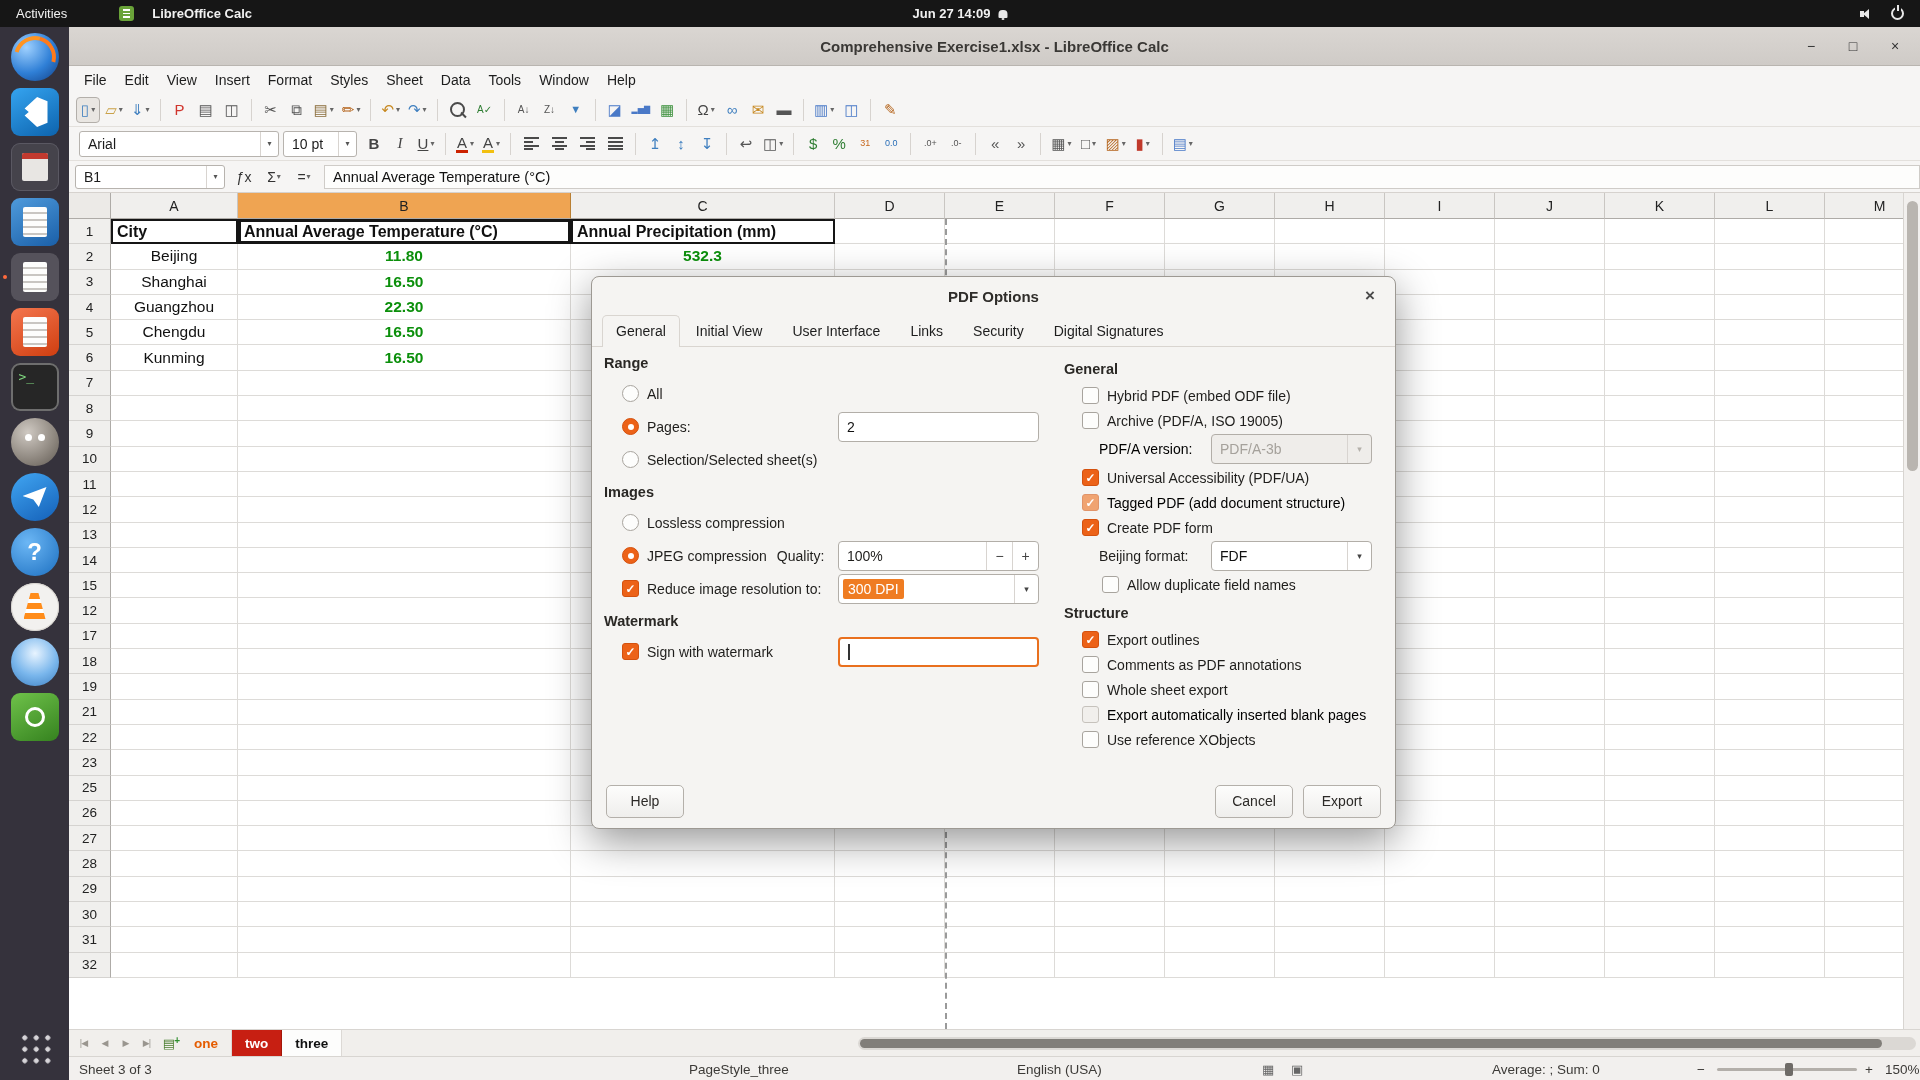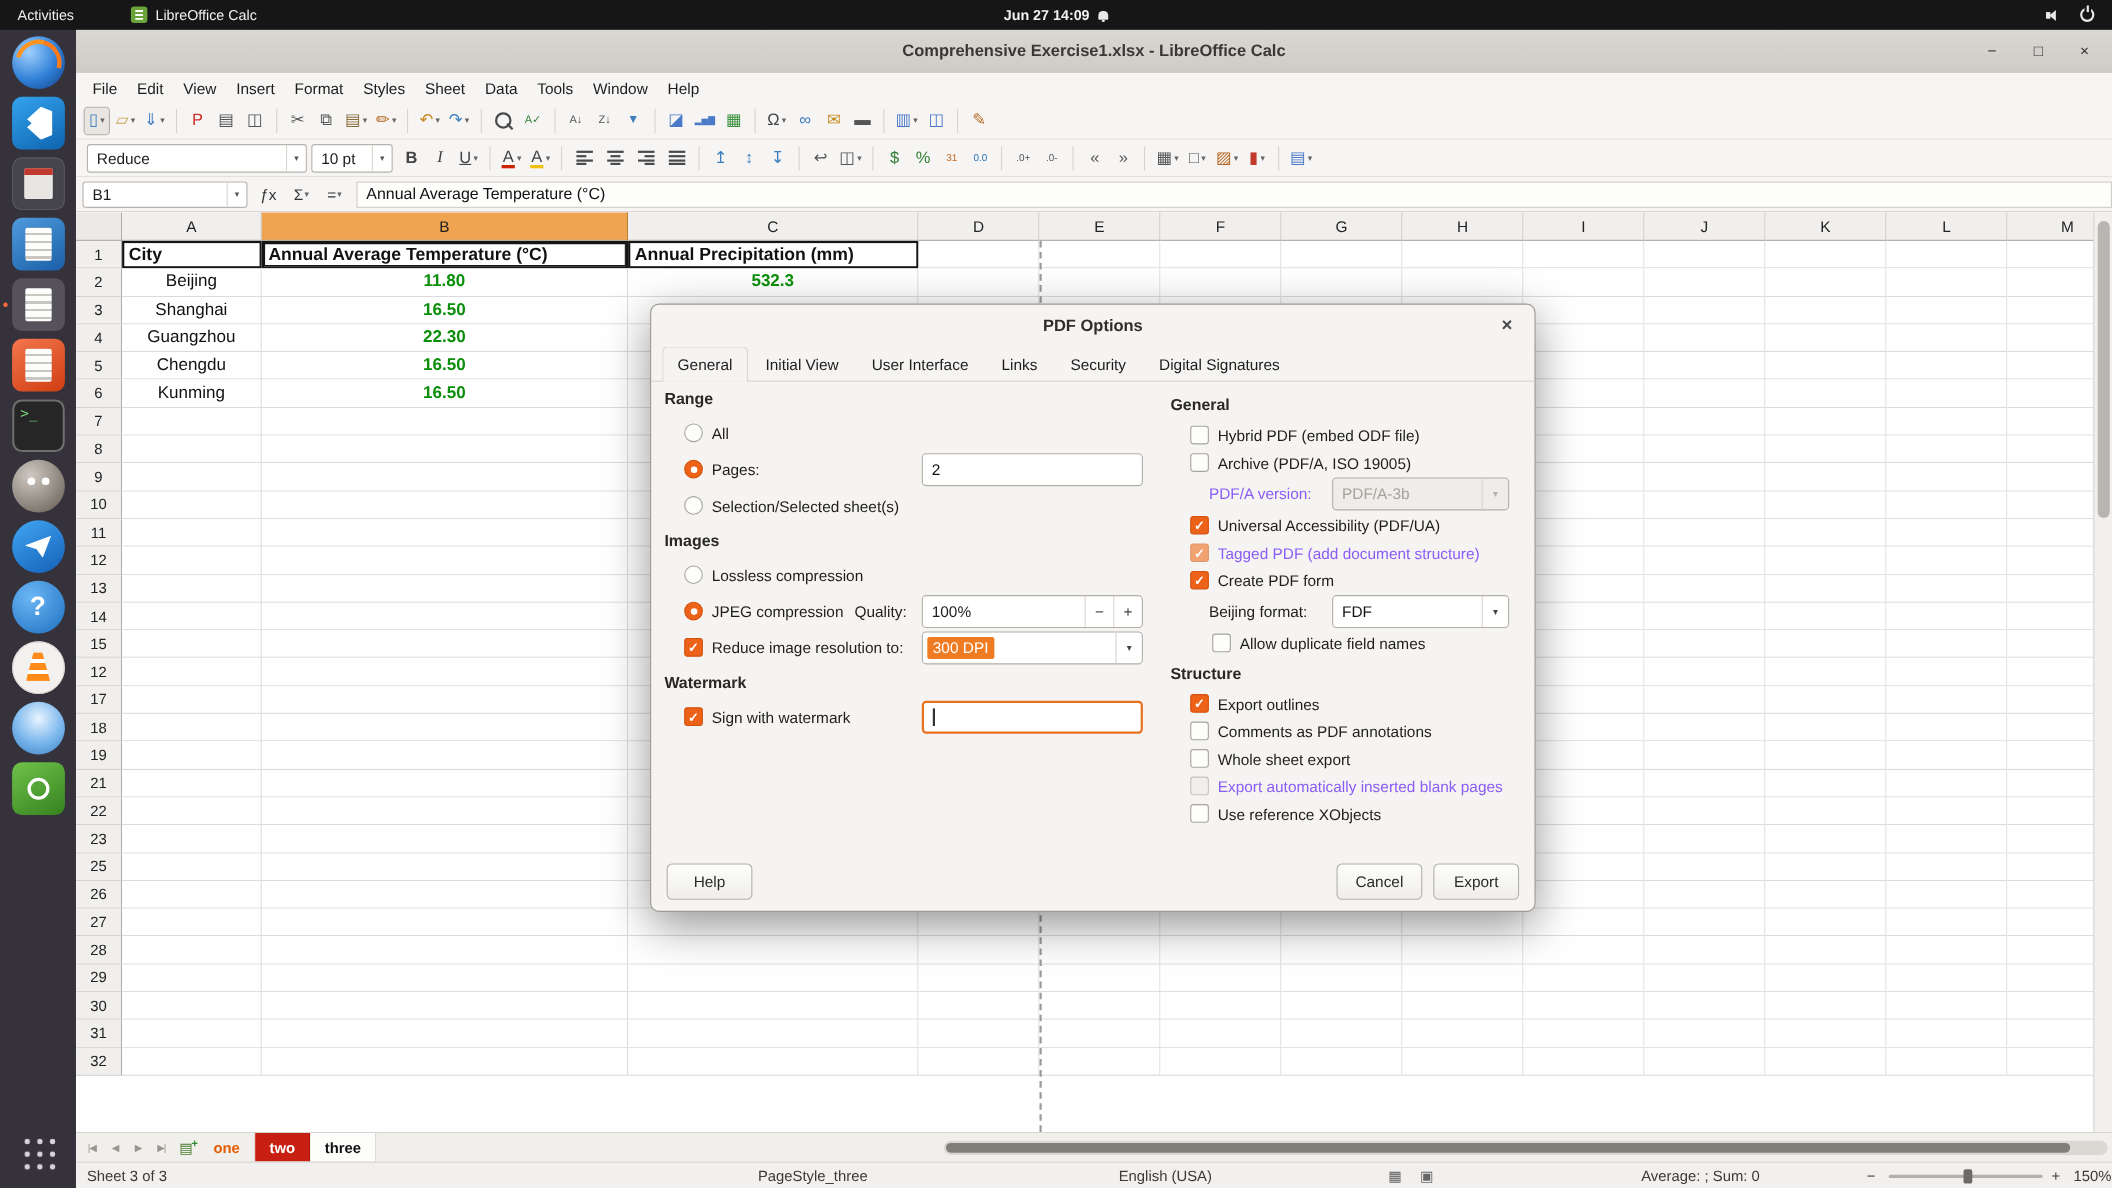--- a/index.html
+++ b/index.html
@@ -3,21 +3,21 @@
 <meta charset="utf-8">
 <style>
 *{margin:0;padding:0;box-sizing:border-box}
 html,body{width:1920px;height:1080px;overflow:hidden}
 body{font-family:"Liberation Sans",sans-serif;background:#2a2a2a}
 .screen{position:relative;width:1920px;height:1080px}
 
 
 .topbar{position:absolute;top:0;left:0;width:1920px;height:27px;background:#161616;color:#f1f1f1;display:flex;align-items:center;font-size:13px;z-index:60}
 .tb-activities{margin-left:16px}
-.tb-app{display:flex;align-items:flex-start;gap:7px;margin-left:52px;font-weight:normal}
+.tb-app{display:flex;align-items:flex-start;gap:18px;margin-left:52px;font-weight:bold}
 .appico{width:15px;height:15px;border-radius:3px;background:#6aa339;position:relative}
 .appico::after{content:"";position:absolute;inset:3px 4px;background:repeating-linear-gradient(#fff 0 2px,#6aa339 2px 3.5px)}
 .tb-clock{position:absolute;left:50%;transform:translateX(-50%);display:flex;align-items:center;gap:8px;font-weight:bold}
 .bell{width:9px;height:8px;background:#e8e8e8;border-radius:4px 4px 1px 1px;position:relative}
 .bell::after{content:"";position:absolute;left:3px;bottom:-2px;width:3px;height:2px;background:#e8e8e8;border-radius:50%}
 .tb-right{margin-left:auto;display:flex;align-items:center;gap:16px;margin-right:16px}
 .vol{width:15px;height:12px;position:relative}
 .vol::before{content:"";position:absolute;left:0;top:3px;width:4px;height:6px;background:#e8e8e8}
 .vol::after{content:"";position:absolute;left:3px;top:1px;border-top:5px solid transparent;border-bottom:5px solid transparent;border-right:6px solid #e8e8e8}
 .pwr{width:13px;height:13px;border:2px solid #e8e8e8;border-radius:50%;position:relative}
@@ -145,21 +145,21 @@
 .dbody{flex:1;display:flex;padding:6px 14px 0 12px;overflow:hidden}
 .lcol{width:452px}
 .rcol{flex:1;margin-left:8px}
 .dsec{font-weight:bold;font-size:14.5px;color:#2a2825;margin:8px 0 6px}
 .lcol .dsec:first-child{margin-top:2px}
 .orow{position:relative;display:flex;align-items:center;font-size:14px;color:#1f1e1c}
 .lcol .orow{height:33px;padding-left:18px}
 .rcol .orow{height:25px;padding-left:18px}
 .rcol .orow.ddrow{height:32px;padding-left:35px}
 .rcol .orow.ind{padding-left:38px}
-.orow.disl .olab{color:#8b5cf6}
+.orow.disl .olab{color:#000000}
 .olab{margin-left:8px}
 .ddrow .olab{margin-left:0}
 .ctl{width:17px;height:17px;flex:none;position:relative;background:#fdfdfc;border:1px solid #a8a49e;display:inline-flex;align-items:center;justify-content:center}
 .ctl.check{border-radius:3px;font-size:12px;color:#fff;font-weight:bold;line-height:1}
 .ctl.check.on{background:#ec6218;border-color:#d4510e}
 .ctl.check.on.dis{background:#f0a371;border-color:#e0946a}
 .ctl.check.dis:not(.on){background:#f1efec;border-color:#c6c2bc}
 .ctl.radio{border-radius:50%}
 .ctl.radio.on{background:#ec6218;border-color:#d4510e}
 .ctl.radio .dot{display:none}
@@ -341,21 +341,21 @@
           <span class="g" style="color: rgb(74, 121, 199);">◫</span>
         </span>
         <span class="tsep"></span>
         <span class="tbi">
           <span class="g" style="color: rgb(181, 101, 29);">✎</span>
         </span>
       </div>
 
     <div class="tbar">
       <span class="combo fontname">
-        <span class="val">Reduce</span>
+        <span class="val">Arial</span>
         <span class="cbtn">▾</span>
       </span>
       <span class="combo fontsize">
         <span class="val">10 pt</span>
         <span class="cbtn">▾</span>
       </span>
       <span id="tb2icons" style="display:inline-flex;align-items:center">
           <span class="tbi fw">
             <span class="g">B</span>
           </span>

